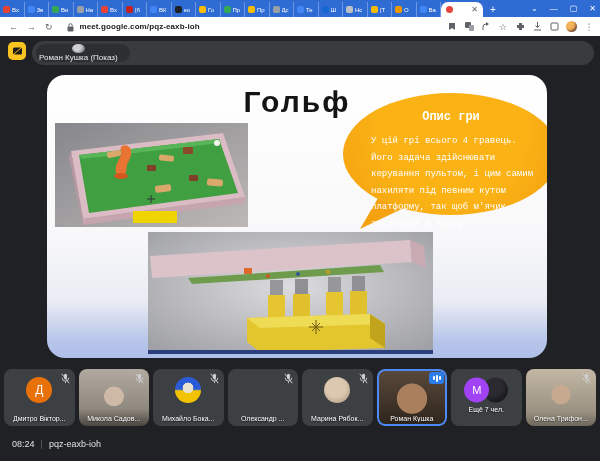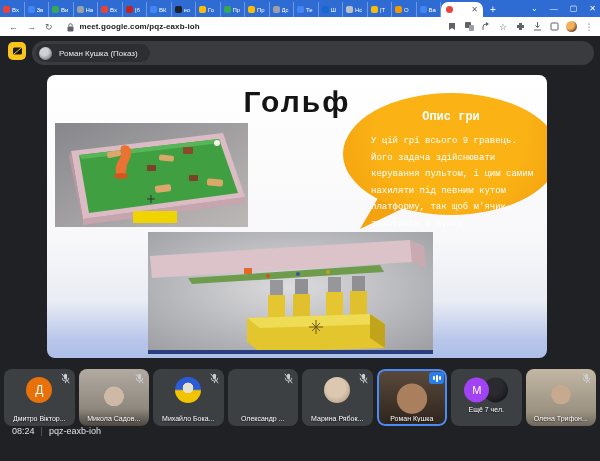--- a/index.html
+++ b/index.html
@@ -23,25 +23,25 @@
   .urlbar { position:absolute; left:0; top:17px; width:600px; height:19px; background:#fff; display:flex; align-items:center; }
   .navic { color:#5f6368; font-size:9px; margin-left:9px; }
   .lock { margin-left:14px; }
   .url { font-size:8px; color:#202124; margin-left:6px; letter-spacing:.1px;font-weight:bold; }
   .urlicons { position:absolute; right:6px; top:0; height:19px; display:flex; align-items:center; gap:7px; }
   .uic { width:10px; height:10px; display:flex; align-items:center; justify-content:center; color:#5f6368; font-size:9px; }
   .avatar-chip { width:11px; height:11px; border-radius:50%; background:radial-gradient(circle at 35% 35%, #f3b25a 0 40%, #7c5236 70%, #41291c 100%); }
   
   .present-btn { position:absolute; left:8px; top:42px; width:18px; height:18px; border-radius:5px; background:#f9c41e; display:flex; align-items:center; justify-content:center; }
   .presenter-bar { position:absolute; left:32px; top:41px; width:562px; height:24px; background:#3a3b3e; border-radius:12px; }
-  .presenter-pill { position:absolute; left:4px; top:3px; height:18px; display:flex; align-items:center; gap:7px; background:#2d2e31; border-radius:9px; padding:0 12px 0 3px; }
+  .presenter-pill { position:absolute; left:4px; top:3px; height:18px; display:flex; align-items:center; gap:0; background:#2d2e31; border-radius:9px; padding:0 12px 0 3px;flex-direction:column; }
   .presenter-pill .pav { width:13px; height:13px; border-radius:50%; background:radial-gradient(circle at 40% 35%, #cfcfd4 0 35%, #8a8f96 70%, #55585e 100%); }
   .presenter-pill .pname-lbl { font-size:8px; color:#e8eaed; white-space:nowrap; }
   
-  .slide { position:absolute; left:47px; top:75px; width:500px; height:283px; border-radius:8px; overflow:hidden;
+  .slide { position:absolute; left:47px; top:75px; width:500px; height:283px; border-radius:18px; overflow:hidden;
     background:linear-gradient(180deg,#ffffff 0%,#f8f8fa 58%,#e9ecf4 80%,#b7c5ea 94%,#aebfe8 100%); }
   .slide-title { position:absolute; left:90px; top:10px; width:320px; text-align:center; font-size:30px; font-weight:700; letter-spacing:2px; color:#141414; }
   .golf-img { position:absolute; left:8px; top:48px; }
   .platform-img { position:absolute; left:101px; top:157px; }
   .bubble { position:absolute; left:296px; top:18px; width:216px; height:122px; border-radius:50%; background:radial-gradient(circle at 50% 30%, #fab215 0 55%, #f39d0e 100%);font-family:Liberation Mono, monospace; }
   .bubble-tail { position:absolute; left:313px; top:118px; width:60px; height:36px; background:#f4a210; clip-path:polygon(35% 0, 100% 20%, 0 100%); }
   .bubble-title { position:absolute; top:17px; width:100%; text-align:center; font-size:12px; font-weight:700; color:#fff; }
   .bubble-text { position:absolute; top:40px; left:28px; right:24px; font-size:9px; line-height:16.5px; color:#fff; }
   
   .filmstrip { position:absolute; left:0; top:369px; width:600px; height:57px; display:flex; gap:4px; padding:0 4px; }
@@ -61,21 +61,21 @@
   .tile.t1 { background:#3c4043; }
   .tile.t1 .circle { background:#e8710a; }
   .tile.t2 { background:radial-gradient(circle at 50% 48%, #cdb9a5 0 21%, rgba(0,0,0,0) 22%), linear-gradient(180deg,#b2aaa0 0%,#8f887e 70%,#4a463f 100%); }
   .tile.t3 .circle { background:radial-gradient(circle at 50% 42%, #e9e1d0 0 26%, rgba(0,0,0,0) 28%), linear-gradient(180deg,#2b5bd7 47%, #f2c400 53%); }
   .tile.t4 { background:radial-gradient(circle at 50% 40%, #bd9170 0 20%, rgba(0,0,0,0) 21%), linear-gradient(180deg,#45engage 0,#000 0) , linear-gradient(180deg,#4a4038 0%,#211c18 100%); }
   .tile.t5 .circle { background:radial-gradient(circle at 45% 40%, #dcc8b0 0 45%, #a88f78 100%); }
   .tile.t6 { background:radial-gradient(circle at 50% 52%, #a97f5e 0 32%, rgba(0,0,0,0) 34%), linear-gradient(180deg,#5a4a3c 0%,#2e241c 100%); }
   .tile.t8 { background:radial-gradient(circle at 50% 45%, #c6a98e 0 20%, rgba(0,0,0,0) 21%), linear-gradient(180deg,#c3b7a4 0%,#9a9181 75%,#6d675c 100%); }
   
   .controlbar { position:absolute; left:0; top:426px; width:600px; height:35px; background:#202124; }
-  .meta { position:absolute; left:12px; top:0; height:35px; display:flex; font-size:9px; color:#dfe1e5; }
+  .meta { position:absolute; left:12px; top:0; height:35px; display:flex; align-items:center; font-size:9px; color:#dfe1e5; }
   .meta .sep { color:#5f6368; margin:0 6px; }
 </style>
 </head>
 <body>
 
 <div class="screen">
 
   <div class="titlebar">
     <div class="tabs" id="tabs">
         <div class="tab">
@@ -256,21 +256,21 @@
 
       <path d="M62 52c-4-8 2-14 4-20 1-4-2-6 1-9 3-2 8 0 9 4 1 6-2 10-4 15-1 4 0 8-3 10-3 2-6 2-7 0z" fill="#e87333"></path>
       <ellipse cx="66" cy="53" rx="7" ry="3" fill="#d4571e"></ellipse>
       <circle cx="162" cy="20" r="3" fill="#f4f4ec"></circle>
       <path d="M96 72v8M92 76h8" stroke="#333" stroke-width="1"></path>
     </svg>
 
     <div class="bubble-tail"></div>
     <div class="bubble">
       <div class="bubble-title">Опис гри</div>
-      <div class="bubble-text">У цій грі всього 9 гравець. Його задача здійснювати керування пультом, і цим самим нахиляти під певним кутом платформу, так щоб м'ячик закотився в лунку</div>
+      <div class="bubble-text">У цій грі всього 4 гравець. Його задача здійснювати керування пультом, і цим самим нахиляти під певним кутом платформу, так щоб м'ячик закотився в лунку</div>
     </div>
 
     <svg class="platform-img" width="285" height="122" viewBox="0 0 285 122">
       <defs>
         <radialGradient id="pbg" cx="0.5" cy="0.45" r="0.75">
           <stop offset="0" stop-color="#dcdcdf"></stop>
             <stop offset="1" stop-color="#9b9ca0"></stop>
         </radialGradient>
       </defs>
       <rect width="285" height="122" fill="url(#pbg)"></rect>

